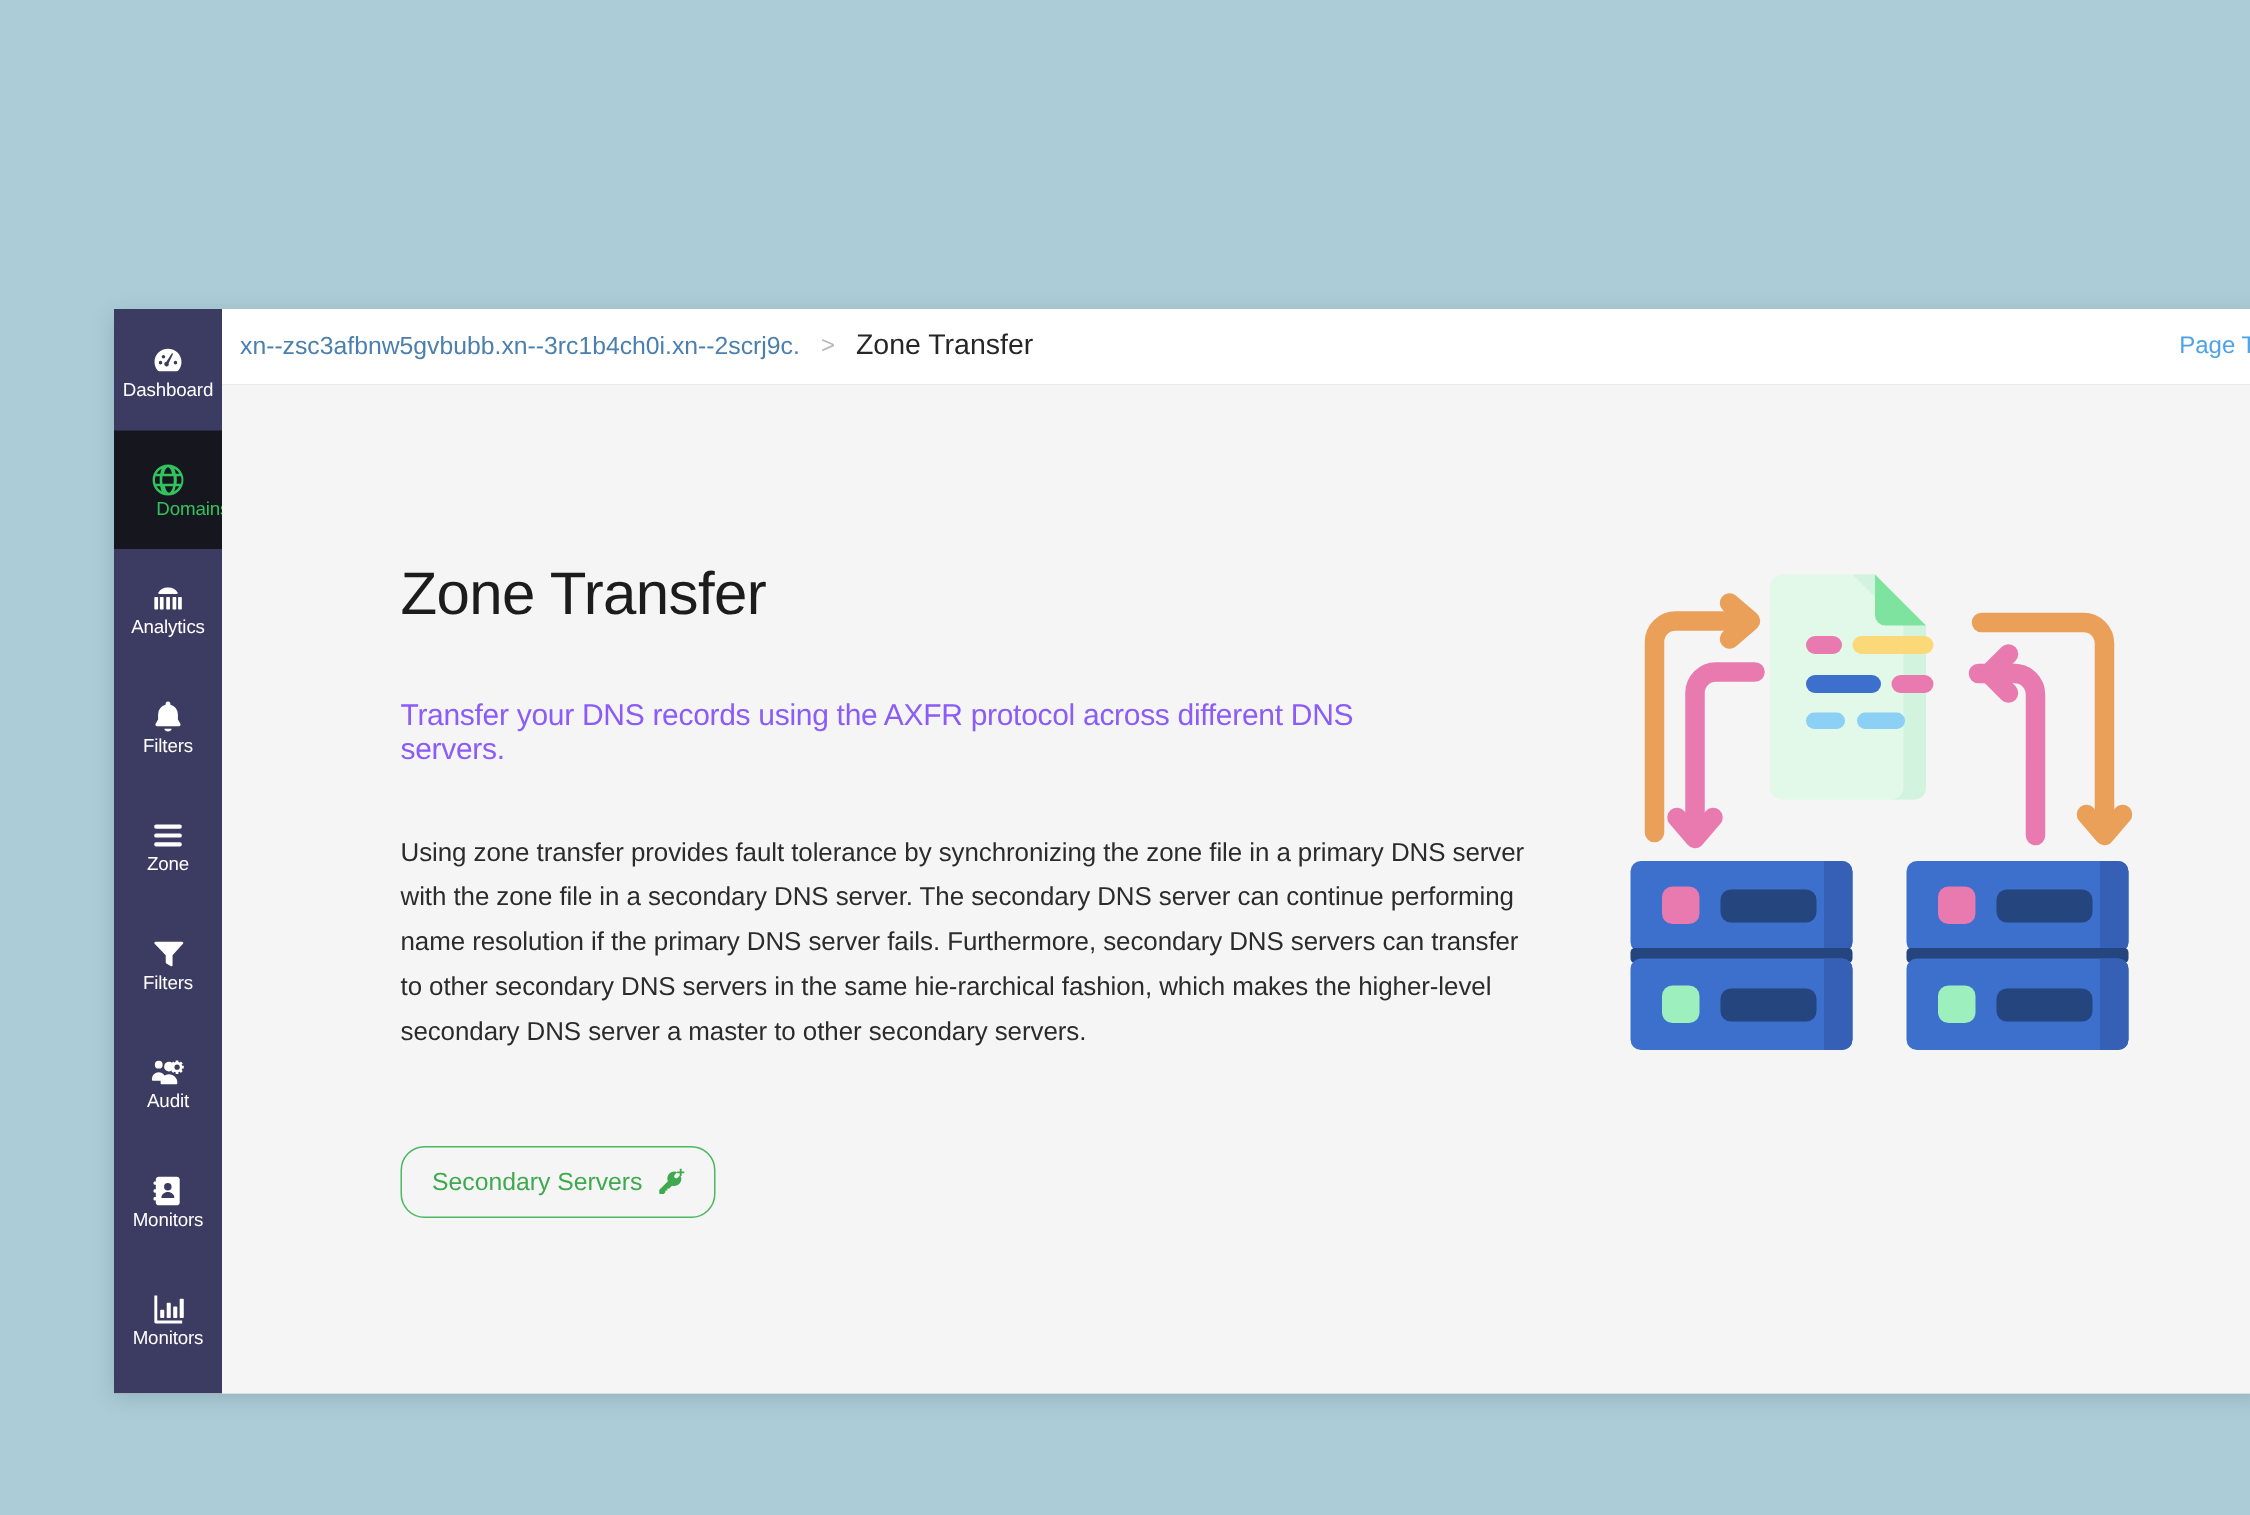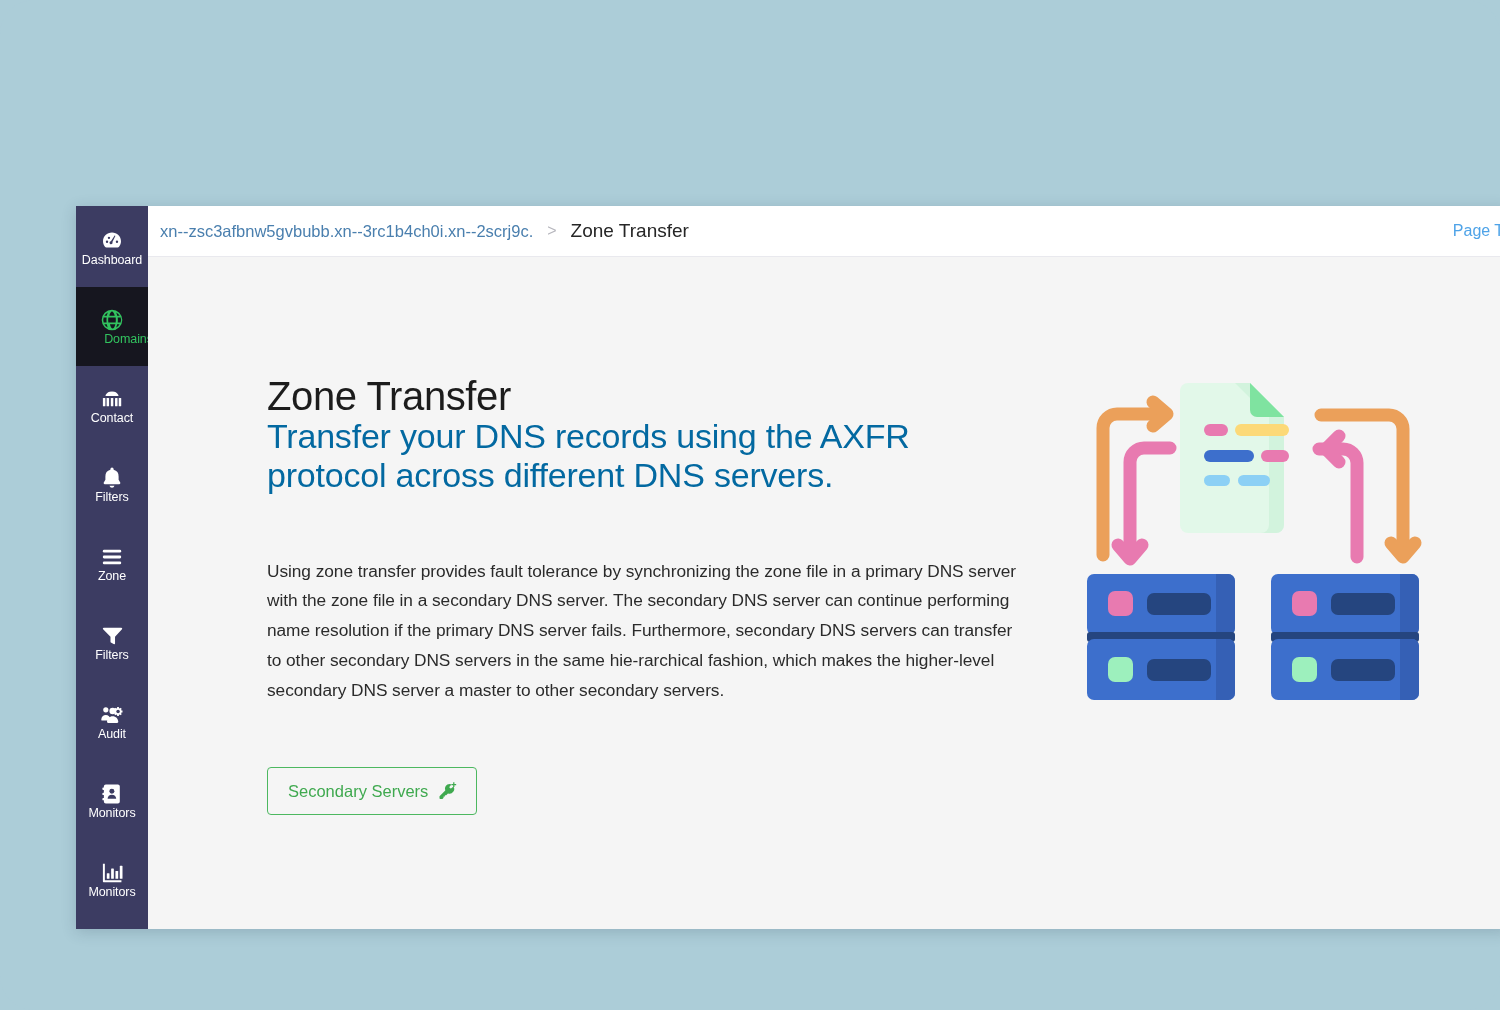--- a/index.html
+++ b/index.html
@@ -140,44 +140,45 @@
 
   .page-title {
     font-size: 40px;
     font-weight: 400;
     color: #1c1c1c;
     letter-spacing: -0.4px;
     line-height: 1.05;
   }
 
   .page-sub {
-    font-size: 34px;
-    color: #0369a1;
+    margin-top: 49px;
+    font-size: 20px;
+    color: #8b5cf6;
     line-height: 1.14;
     letter-spacing: -0.2px;
     max-width: 660px;
   }
 
   .page-body {
-    margin-top: 62px;
+    margin-top: 42px;
     font-size: 17.3px;
     color: #2b2b2b;
     line-height: 1.72;
     letter-spacing: -0.05px;
     width: 760px;
   }
 
   .btn-row { margin-top: 62px; }
 
   .btn-outline {
     display: inline-flex;
     align-items: center;
     gap: 9px;
     border: 1.6px solid #4cb860;
-    border-radius: 4px;
+    border-radius: 16px;
     background: transparent;
     color: #3fa94f;
     font-family: "Liberation Sans", sans-serif;
     font-size: 16.5px;
     padding: 13px 19px 13px 20px;
     cursor: pointer;
     line-height: 1;
   }
   .btn-outline .key-ico { width: 20px; height: 20px; display: block; }
 
@@ -217,21 +218,21 @@
 
     <div class="nav-item">
       <svg class="nav-ico" viewBox="0 0 24 24">
         <path d="M6.1 8.3A6.6 6.6 0 0112 5.2a6.6 6.6 0 015.9 3.1c.3.5-.1 1-.7 1H6.8c-.6 0-1-.5-.7-1z"></path>
         <rect x="3.6" y="11" width="2.3" height="7.8" rx="0.5"></rect>
         <rect x="7" y="11" width="2.3" height="7.8" rx="0.5"></rect>
         <rect x="10.9" y="11" width="2.3" height="7.8" rx="0.5"></rect>
         <rect x="14.8" y="11" width="2.3" height="7.8" rx="0.5"></rect>
         <rect x="18.2" y="11" width="2.3" height="7.8" rx="0.5"></rect>
       </svg>
-      <span class="nav-label">Contact</span>
+      <span class="nav-label">Analytics</span>
     </div>
 
     <div class="nav-item">
       <svg class="nav-ico" viewBox="0 0 24 24">
         <path d="M12 2.4a1.5 1.5 0 00-1.5 1.5v.5A6.2 6.2 0 005.9 10.5v3.1l-1.5 2.6c-.4.7.1 1.5.9 1.5h13.4c.8 0 1.3-.8.9-1.5l-1.5-2.6v-3.1a6.2 6.2 0 00-4.6-6.1v-.5A1.5 1.5 0 0012 2.4z"></path>
         <path d="M9.7 19.2a2.4 2.4 0 004.6 0z"></path>
       </svg>
       <span class="nav-label">Filters</span>
     </div>
 

